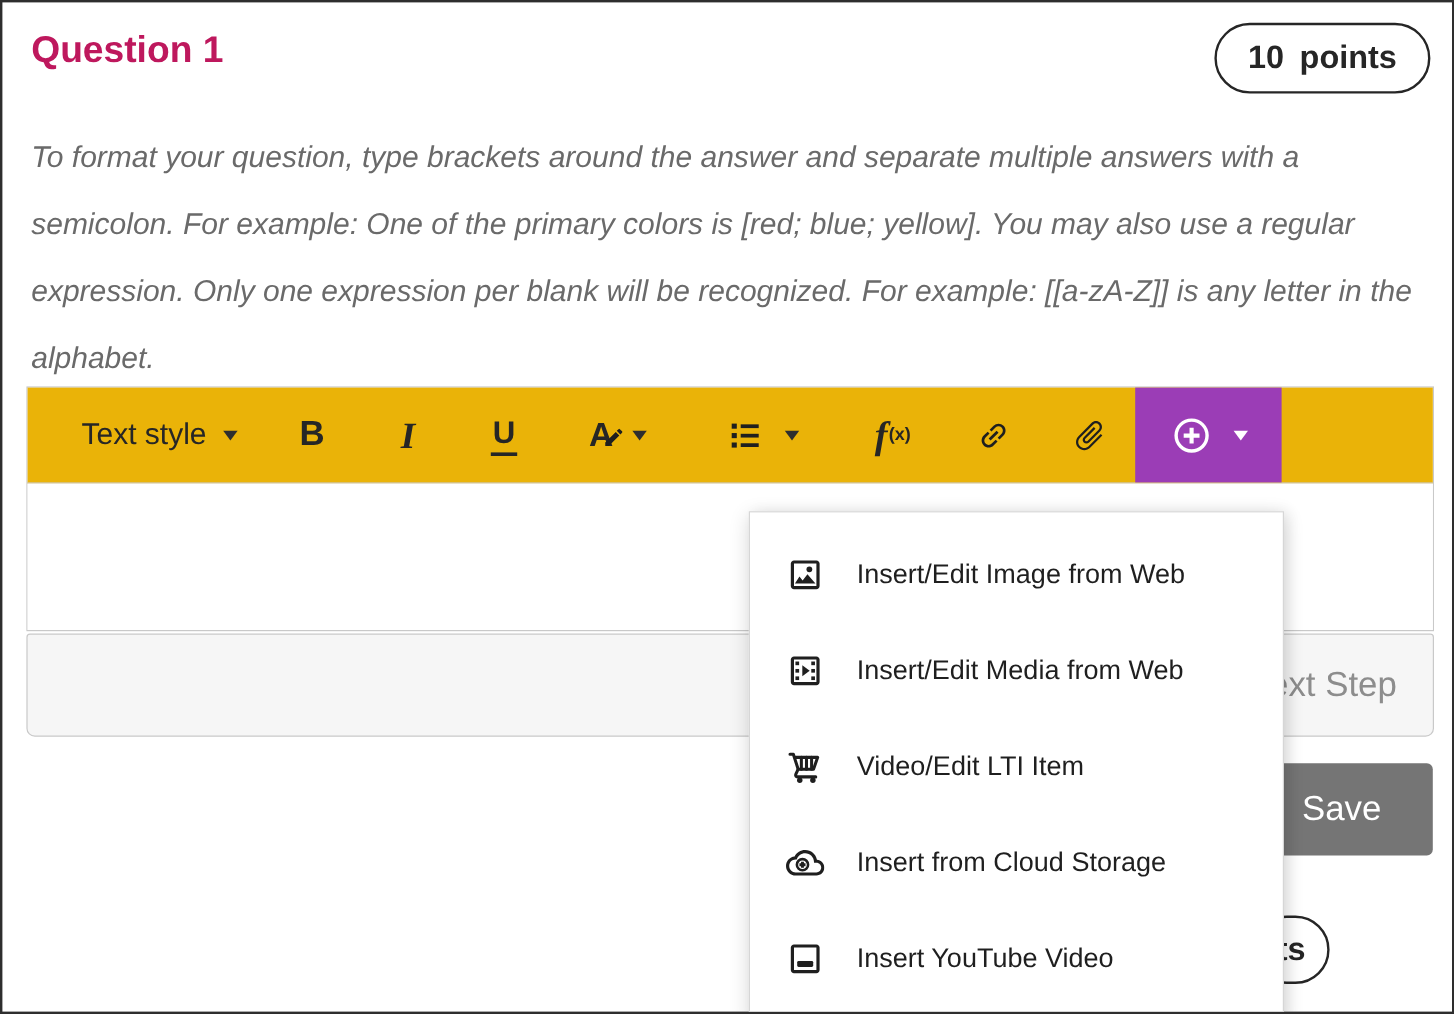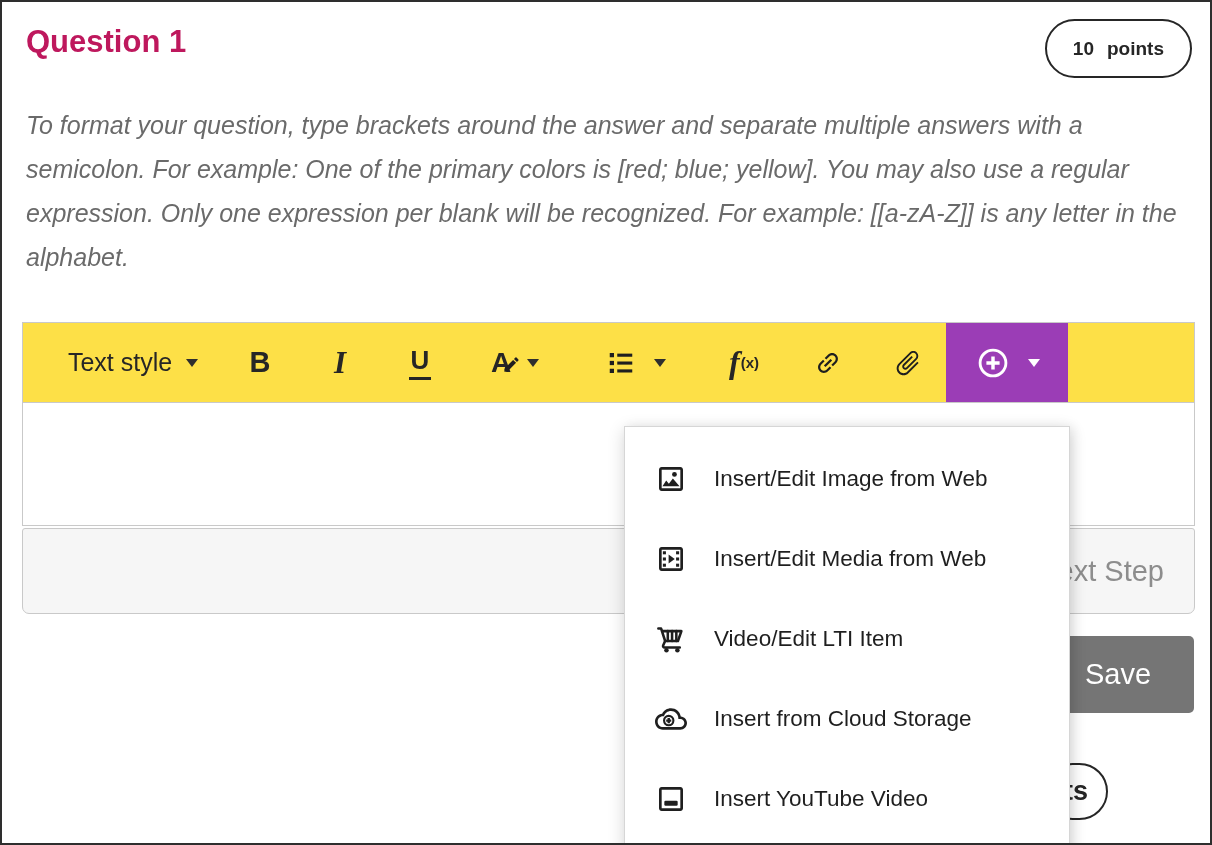--- a/index.html
+++ b/index.html
@@ -8,29 +8,29 @@
   .page {
     position:relative; width:1212px; height:845px;
     border:2px solid #2e2e2e; background:#fff; overflow:hidden;
   }
   
   .q-title { position:absolute; top:22px; left:24px; font-size:31px; font-weight:700; color:#be185d; }
   .points-pill {
     position:absolute; top:17px; right:18px; height:59px;
     border:2.5px solid #262626; border-radius:30px; background:#fff;
     display:flex; align-items:center; gap:13px; padding:0 26px;
-    font-size:19px; font-weight:700; color:#262626; cursor:pointer;
+    font-size:27px; font-weight:700; color:#262626; cursor:pointer;
   }
   .instructions {
     position:absolute; top:101px; left:24px; width:1168px;
-    font-style:italic; font-size:25px; line-height:44px; color:#6a6a6a;
+    font-style:italic; font-size:25px; line-height:56px; color:#6a6a6a;
   }
   
   .editor { position:absolute; left:20px; top:320px; width:1173px; border:1px solid #c9c9c9; background:#fff; }
-  .toolbar { display:flex; align-items:center; height:80px; background:#fde047; border-bottom:1px solid #c9c9c9; }
+  .toolbar { display:flex; align-items:center; height:80px; background:#eab308; border-bottom:1px solid #c9c9c9; }
   .tb-btn { height:100%; display:flex; align-items:center; justify-content:center; background:transparent; border:none; cursor:pointer; color:#262626; }
   .sep { width:1px; background:#cfcfcf; }
   .btn-textstyle { margin-left:24px; width:172px; gap:14px; font-size:25px; }
   .caret { width:0; height:0; border-left:6.5px solid transparent; border-right:6.5px solid transparent; border-top:8px solid #2e2e2e; }
   .caret.white { border-top-color:#fff; }
   .btn-b { width:80px; font-family:"Liberation Sans",sans-serif; font-weight:900; font-size:29px; }
   .btn-i { width:80px; font-family:"Liberation Serif","DejaVu Serif",serif; font-style:italic; font-weight:700; font-size:31px; }
   .btn-u { width:80px; font-size:26px; font-weight:600; }
   .btn-u .u-inner { border-bottom:3px solid #262626; padding:0 2px 1px; }
   .btn-color { width:110px; gap:16px; position:relative; }

